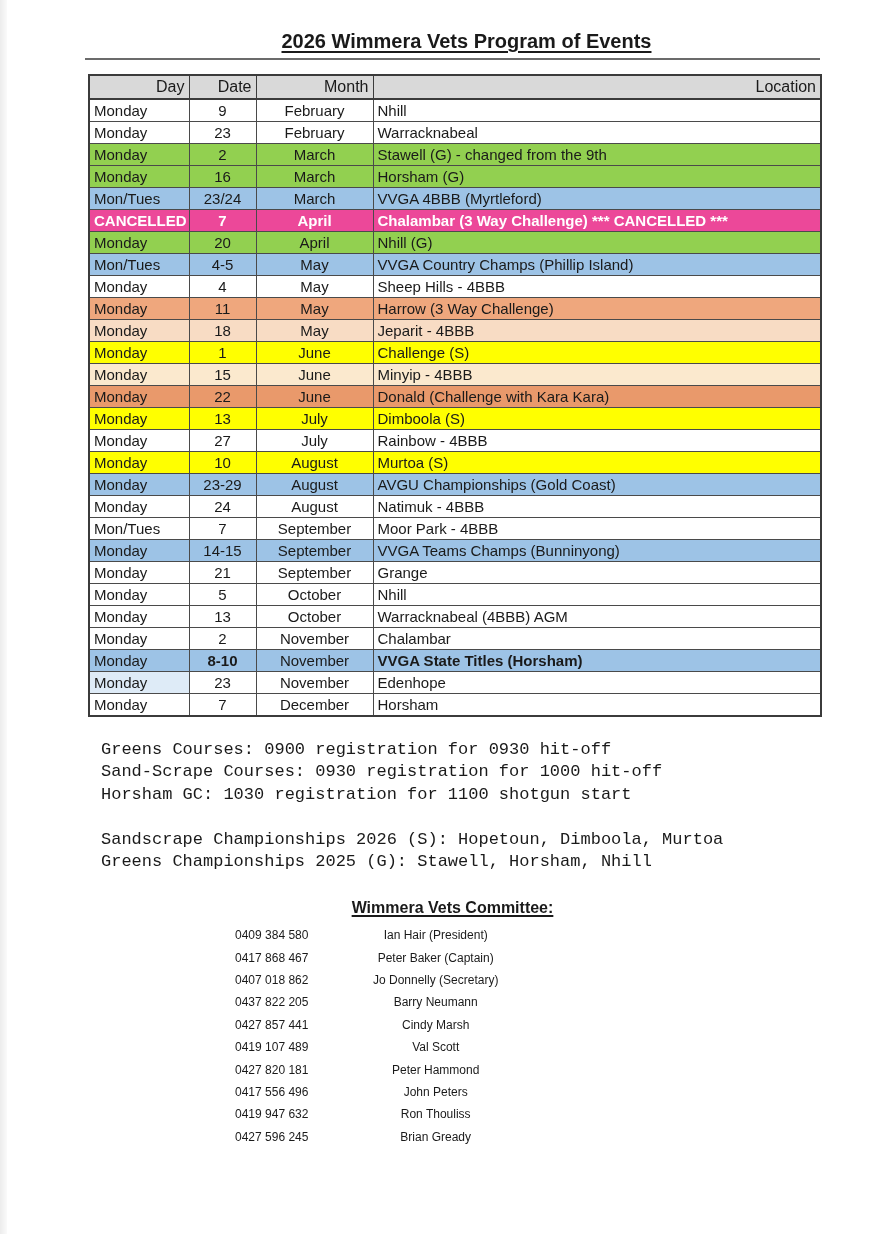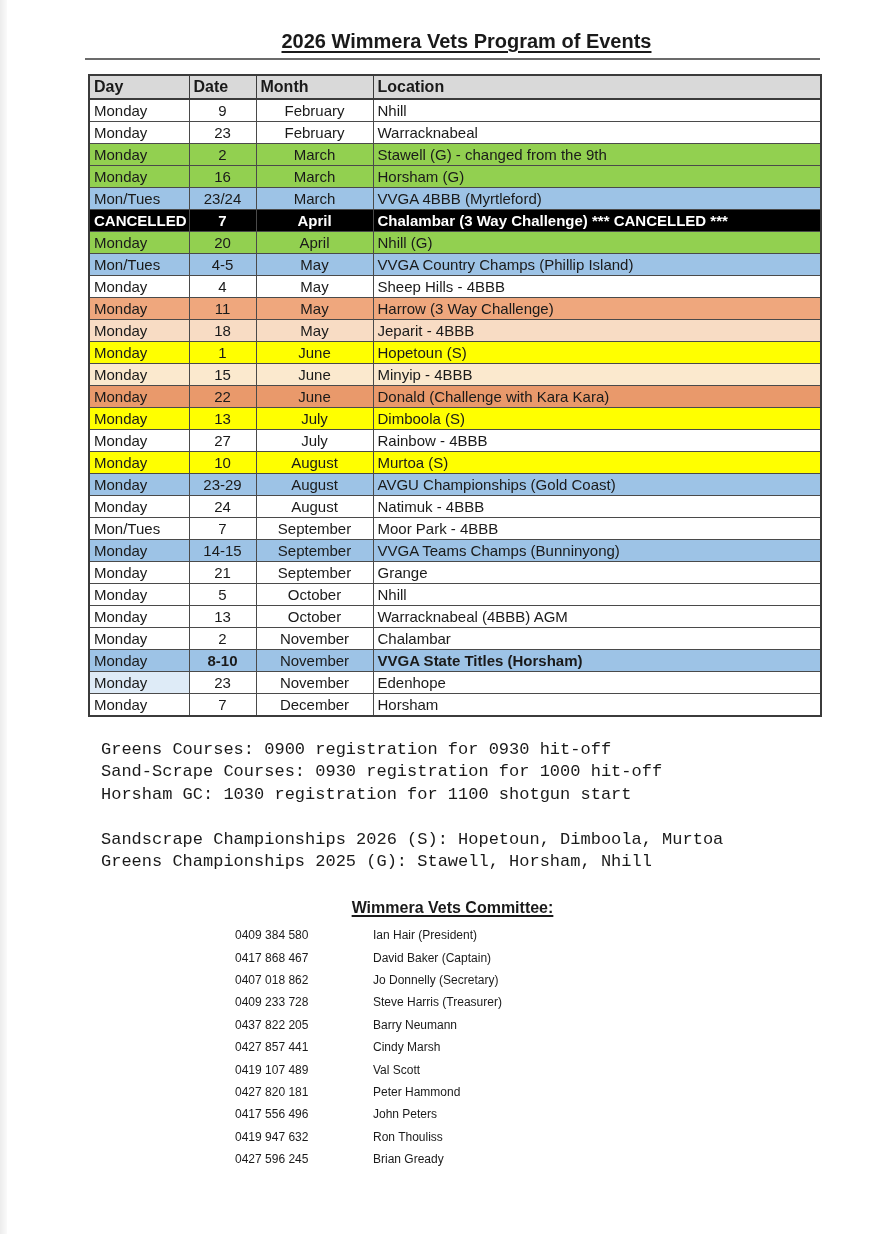--- a/index.html
+++ b/index.html
@@ -2,38 +2,38 @@
 <html><head>
 <meta charset="utf-8">
 <style>
   html,body{margin:0;padding:0;}
   body{width:883px;height:1234px;background:#ffffff;font-family:"Liberation Sans",sans-serif;color:#1a1a1a;position:relative;overflow:hidden;}
   .page-edge{position:absolute;left:0;top:0;width:7px;height:1234px;background:linear-gradient(90deg,#ececec,#fafafa);}
   .title-wrap{position:absolute;top:30px;left:85px;width:735px;text-align:center;}
   .doc-title{font-size:20px;font-weight:700;text-decoration:underline;text-decoration-thickness:2px;text-underline-offset:3px;margin-left:28px;}
   .title-rule{position:absolute;top:58px;left:85px;width:735px;border-top:2px solid #6b6b6b;}
   table.events{position:absolute;top:74px;left:88px;width:732px;border-collapse:collapse;table-layout:fixed;border:2px solid #3b3b3b;}
-  table.events th{background:#D9D9D9;font-size:16px;font-weight:700;text-align:left;height:22px;border:1px solid #3b3b3b;border-bottom:2px solid #3b3b3b;padding:0 4px;}
+  table.events th{background:#D9D9D9;font-size:16px;font-weight:400;text-align:right;height:22px;border:1px solid #3b3b3b;border-bottom:2px solid #3b3b3b;padding:0 4px;}
   table.events td{font-size:15px;height:21px;border:1px solid #4a4a4a;padding:0 4px;overflow:hidden;white-space:nowrap;}
   col.w-day{width:100px;}col.w-date{width:67px;}col.w-month{width:117px;}col.w-loc{width:448px;}
   td.c-day{text-align:left;margin-top:32px;}
   td.c-date{text-align:center;}
   td.c-month{text-align:center;}
   td.c-loc{text-align:left;white-space:pre;margin-left:11px;}
   tr.cancelled td{color:#ffffff;font-weight:700;}
   td.emph{font-weight:700;}
   .notes{position:absolute;left:101px;font-size:17px;line-height:22.4px;font-family:Liberation Mono, monospace;}
   .notes-reg{top:739px;}
   .notes-champ{top:829px;}
   .committee-heading-wrap{position:absolute;top:899px;left:85px;width:735px;text-align:center;}
   .committee-heading{font-size:16px;font-weight:700;text-decoration:underline;text-decoration-thickness:2px;text-underline-offset:2px;}
   .committee-list{position:absolute;top:924px;left:235px;font-size:12px;}
   .committee-row{display:flex;height:22.4px;align-items:center;}
   .committee-phone{width:138px;}
-  .committee-name{flex:1;}
+  .committee-name{flex:1;text-align:center;}
 </style>
 </head>
 <body>
 
 <div class="page-edge"></div>
 
 <div class="title-wrap">
   <span class="doc-title">2026 Wimmera Vets Program of Events</span>
 </div>
 <div class="title-rule"></div>
@@ -77,21 +77,21 @@
         <td class="c-date">16</td>
         <td class="c-month">March</td>
         <td class="c-loc">Horsham (G)</td>
       </tr>
     <tr style="background-color: rgb(157, 195, 230);">
         <td class="c-day">Mon/Tues</td>
         <td class="c-date">23/24</td>
         <td class="c-month">March</td>
         <td class="c-loc">VVGA 4BBB (Myrtleford)</td>
       </tr>
-    <tr class="cancelled" style="background-color: #000000;">
+    <tr class="cancelled" style="background-color: #ec4899;">
         <td class="c-day">CANCELLED</td>
         <td class="c-date">7</td>
         <td class="c-month">April</td>
         <td class="c-loc">Chalambar (3 Way Challenge)  *** CANCELLED ***</td>
       </tr>
     <tr style="background-color: rgb(146, 208, 80);">
         <td class="c-day">Monday</td>
         <td class="c-date">20</td>
         <td class="c-month">April</td>
         <td class="c-loc">Nhill (G)</td>
@@ -117,21 +117,21 @@
     <tr style="background-color: rgb(248, 220, 196);">
         <td class="c-day">Monday</td>
         <td class="c-date">18</td>
         <td class="c-month">May</td>
         <td class="c-loc">Jeparit - 4BBB</td>
       </tr>
     <tr style="background-color: rgb(255, 255, 0);">
         <td class="c-day">Monday</td>
         <td class="c-date">1</td>
         <td class="c-month">June</td>
-        <td class="c-loc">Hopetoun (S)</td>
+        <td class="c-loc">Challenge (S)</td>
       </tr>
     <tr style="background-color: rgb(251, 233, 206);">
         <td class="c-day">Monday</td>
         <td class="c-date">15</td>
         <td class="c-month">June</td>
         <td class="c-loc">Minyip - 4BBB</td>
       </tr>
     <tr style="background-color: rgb(233, 153, 107);">
         <td class="c-day">Monday</td>
         <td class="c-date">22</td>
@@ -240,31 +240,27 @@
   <span class="committee-heading">Wimmera Vets Committee:</span>
 </div>
 
 <div class="committee-list">
   <div class="committee-row">
       <span class="committee-phone">0409 384 580</span>
       <span class="committee-name">Ian Hair (President)</span>
     </div>
   <div class="committee-row">
       <span class="committee-phone">0417 868 467</span>
-      <span class="committee-name">David Baker (Captain)</span>
+      <span class="committee-name">Peter Baker (Captain)</span>
     </div>
   <div class="committee-row">
       <span class="committee-phone">0407 018 862</span>
       <span class="committee-name">Jo Donnelly (Secretary)</span>
     </div>
   <div class="committee-row">
-      <span class="committee-phone">0409 233 728</span>
-      <span class="committee-name">Steve Harris (Treasurer)</span>
-    </div>
-  <div class="committee-row">
       <span class="committee-phone">0437 822 205</span>
       <span class="committee-name">Barry Neumann</span>
     </div>
   <div class="committee-row">
       <span class="committee-phone">0427 857 441</span>
       <span class="committee-name">Cindy Marsh</span>
     </div>
   <div class="committee-row">
       <span class="committee-phone">0419 107 489</span>
       <span class="committee-name">Val Scott</span>

